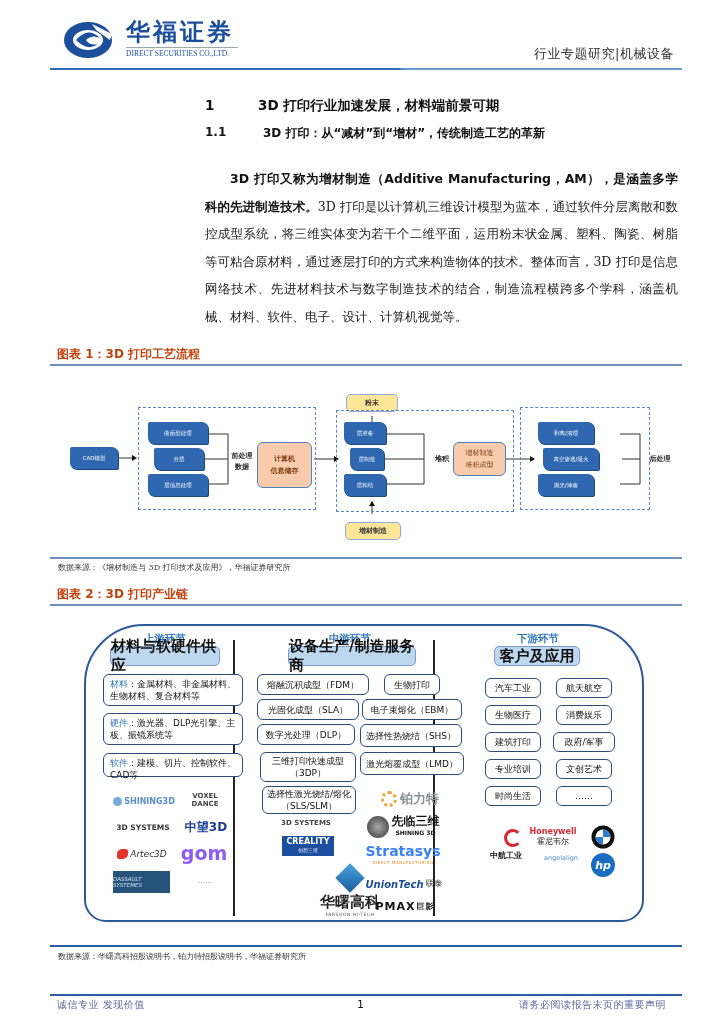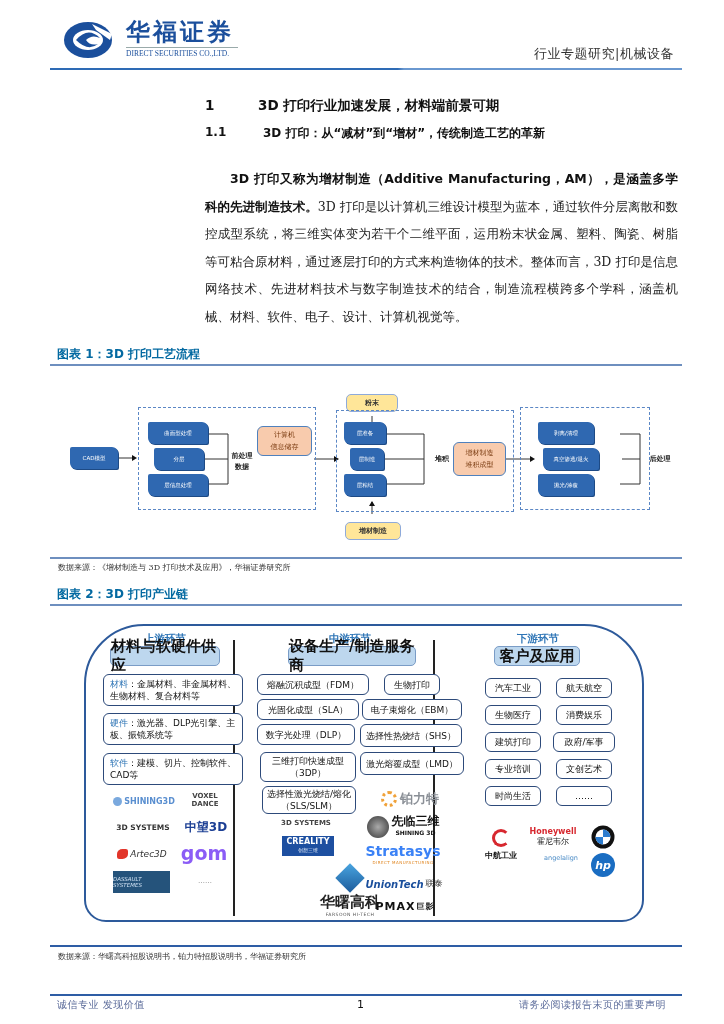--- a/index.html
+++ b/index.html
@@ -21,21 +21,21 @@
   .h1-text { left: 258px; }
   .h2 { top: 125px; font-weight: bold; font-size: 12px; color: #111; }
   .h2-num { left: 205px; }
   .h2-text { left: 263px; }
 
   .body-para { left: 205px; top: 165px; width: 473px; font-family: "DejaVu Serif", serif; font-size: 12.5px; line-height: 27.5px; color: #222; text-align: justify; }
   .body-para .lead { font-family: "DejaVu Sans", sans-serif; font-weight: bold; color: #111; }
   .body-para .indent { display: inline-block; width: 25px; }
 
   
-  .fig-title { left: 57px; font-weight: bold; font-size: 12px; color: #0369a1; }
+  .fig-title { left: 57px; font-weight: bold; font-size: 12px; color: #c2410c; }
   .fig-rule { left: 50px; width: 632px; height: 2px; background: #6e8fbf; }
   .fig-src { left: 58px; font-family: "DejaVu Serif", serif; font-size: 8px; color: #333; }
 
   
   .fc { position: absolute; left: 50px; top: 372px; width: 632px; height: 180px; }
   .dash-box { position: absolute; border: 1.5px dashed #5b87c5; }
   .bbox { position: absolute; background: #2f68b1; color: #fff; font-size: 5.5px; display: flex; align-items: center; justify-content: center; text-align: center; border-radius: 2px 6px 2px 6px; box-shadow: 1px 1px 0 #1d4a85; }
   .pbox { position: absolute; background: #f8cbad; border: 1.5px solid #4f81bd; border-radius: 6px; color: #7a3b10; font-size: 7px; display: flex; align-items: center; justify-content: center; text-align: center; line-height: 12px; }
   .ybox { position: absolute; background: #ffe699; border: 1.5px solid #8eaadb; border-radius: 5px; color: #333; font-size: 7px; font-weight: bold; display: flex; align-items: center; justify-content: center; }
   .flabel { position: absolute; font-size: 7px; font-weight: bold; color: #222; line-height: 11px; text-align: center; }
@@ -122,21 +122,21 @@
   </svg>
 
   <div class="bbox" style="left:20px;top:75px;width:48px;height:22px;">CAD模型</div>
 
   <div class="dash-box" style="left:88px;top:35px;width:178px;height:103px;"></div>
   <div class="bbox" style="left:98px;top:50px;width:60px;height:22px;">曲面型处理</div>
   <div class="bbox" style="left:104px;top:76px;width:50px;height:22px;">分层</div>
   <div class="bbox" style="left:98px;top:102px;width:60px;height:22px;">层信息处理</div>
   <div class="flabel" style="left:180px;top:79px;width:24px;white-space:pre;">前处理
 数据</div>
-  <div class="pbox" style="left:207px;top:54px;width:55px;height:30px;white-space:pre;">计算机
+  <div class="pbox" style="left:207px;top:70px;width:55px;height:46px;white-space:pre;font-weight:bold;">计算机
 信息储存</div>
 
   <div class="ybox" style="left:296px;top:22px;width:52px;height:18px;">粉末</div>
   <div class="dash-box" style="left:286px;top:38px;width:178px;height:102px;"></div>
   <div class="bbox" style="left:294px;top:50px;width:42px;height:22px;">层准备</div>
   <div class="bbox" style="left:300px;top:76px;width:34px;height:22px;">层制造</div>
   <div class="bbox" style="left:294px;top:102px;width:42px;height:22px;">层粘结</div>
   <div class="flabel" style="left:380px;top:82px;width:24px;">堆积</div>
   <div class="pbox" style="left:403px;top:70px;width:53px;height:34px;white-space:pre;">增材制造
 堆积成型</div>
@@ -156,21 +156,21 @@
 <div class="abs fig-rule" style="top:604px;"></div>
 
 <div class="ic-frame"></div>
 <div class="ic-div" style="left:233px;top:640px;height:276px;"></div>
 <div class="ic-div" style="left:433px;top:640px;height:276px;"></div>
 
 <div class="ic-stage" style="left:100px;top:632px;width:130px;">上游环节</div>
 <div class="ic-head" style="left:110px;top:646px;width:110px;height:20px;">材料与软硬件供应</div>
 <div class="ic-box left" style="left:103px;top:674px;width:140px;height:32px;display:block;padding-top:3px;"><span class="kw">材料</span><span>：金属材料、非金属材料、生物材料、复合材料等</span></div>
 <div class="ic-box left" style="left:103px;top:713px;width:140px;height:32px;display:block;padding-top:3px;"><span class="kw">硬件</span><span>：激光器、DLP光引擎、主板、振镜系统等</span></div>
-<div class="ic-box left" style="left:103px;top:753px;width:140px;height:32px;display:block;padding-top:3px;"><span class="kw">软件</span><span>：建模、切片、控制软件、CAD等</span></div>
+<div class="ic-box left" style="left:103px;top:753px;width:140px;height:24px;display:block;padding-top:3px;"><span class="kw">软件</span><span>：建模、切片、控制软件、CAD等</span></div>
 
 <div class="logo" style="left:112px;top:794px;width:64px;height:14px;font-size:8px;color:#5a8fd0;font-weight:bold;">
     <span style="display:inline-block;width:9px;height:9px;border-radius:50%;background:#7aa9de;margin-right:2px;"></span>
     <span>SHINING3D</span>
   </div>
 <div class="logo" style="left:184px;top:790px;width:42px;height:20px;font-size:7px;color:#444;font-weight:bold;white-space:normal;text-align:center;line-height:8px;">VOXEL DANCE</div>
 <div class="logo" style="left:110px;top:820px;width:66px;height:14px;font-size:7.5px;color:#333;font-weight:bold;">3D SYSTEMS</div>
 <div class="logo" style="left:180px;top:819px;width:52px;height:16px;font-size:12px;color:#1c3f94;font-weight:bold;">中望3D</div>
 <div class="logo" style="left:112px;top:846px;width:60px;height:16px;font-size:9px;color:#333;font-style:italic;">
     <span style="display:inline-block;width:11px;height:10px;background:#e2352a;border-radius:50% 20% 50% 20%;margin-right:2px;"></span>
@@ -232,21 +232,21 @@
 <div class="ic-box" style="left:556px;top:678px;width:56px;height:20px;">航天航空</div>
 <div class="ic-box" style="left:485px;top:705px;width:56px;height:20px;">生物医疗</div>
 <div class="ic-box" style="left:556px;top:705px;width:56px;height:20px;">消费娱乐</div>
 <div class="ic-box" style="left:485px;top:732px;width:56px;height:20px;">建筑打印</div>
 <div class="ic-box" style="left:553px;top:732px;width:62px;height:20px;">政府/军事</div>
 <div class="ic-box" style="left:485px;top:759px;width:56px;height:20px;">专业培训</div>
 <div class="ic-box" style="left:556px;top:759px;width:56px;height:20px;">文创艺术</div>
 <div class="ic-box" style="left:485px;top:786px;width:56px;height:20px;">时尚生活</div>
 <div class="ic-box" style="left:556px;top:786px;width:56px;height:20px;">……</div>
 
-<div class="logo" style="left:480px;top:826px;width:42px;height:38px;flex-direction:column;">
+<div class="logo" style="left:480px;top:826px;width:42px;height:38px;flex-direction:column;align-items:flex-end;">
   <span style="display:inline-block;width:18px;height:18px;border-radius:50%;border:3px solid #d7282f;border-right-color:transparent;"></span>
   <span style="font-size:8px;font-weight:bold;color:#111;margin-top:3px;">中航工业</span>
 </div>
 <div class="logo" style="left:528px;top:826px;width:50px;height:22px;flex-direction:column;line-height:10px;">
   <span style="font-size:8px;font-weight:bold;color:#d7282f;">Honeywell</span>
   <span style="font-size:8px;color:#222;">霍尼韦尔</span>
 </div>
 <div class="logo" style="left:590px;top:824px;width:26px;height:26px;">
   <svg width="24" height="24" viewBox="0 0 24 24">
     <circle cx="12" cy="12" r="11.5" fill="#111"></circle>

